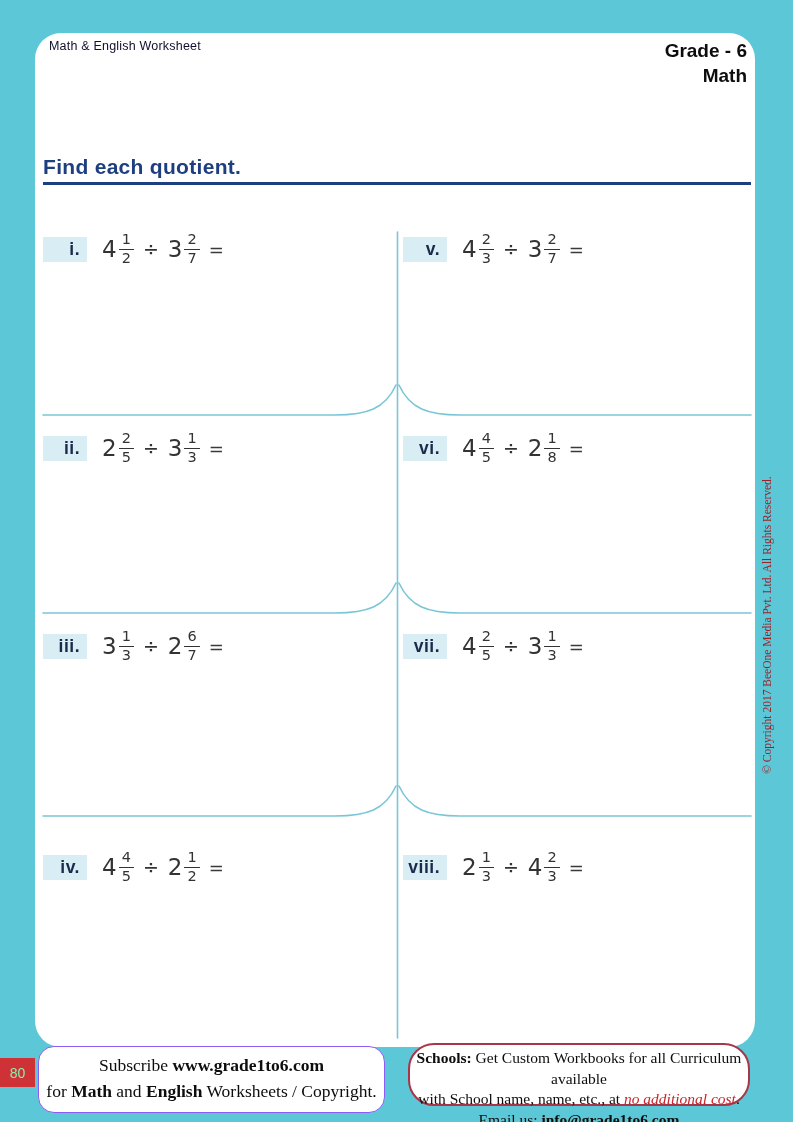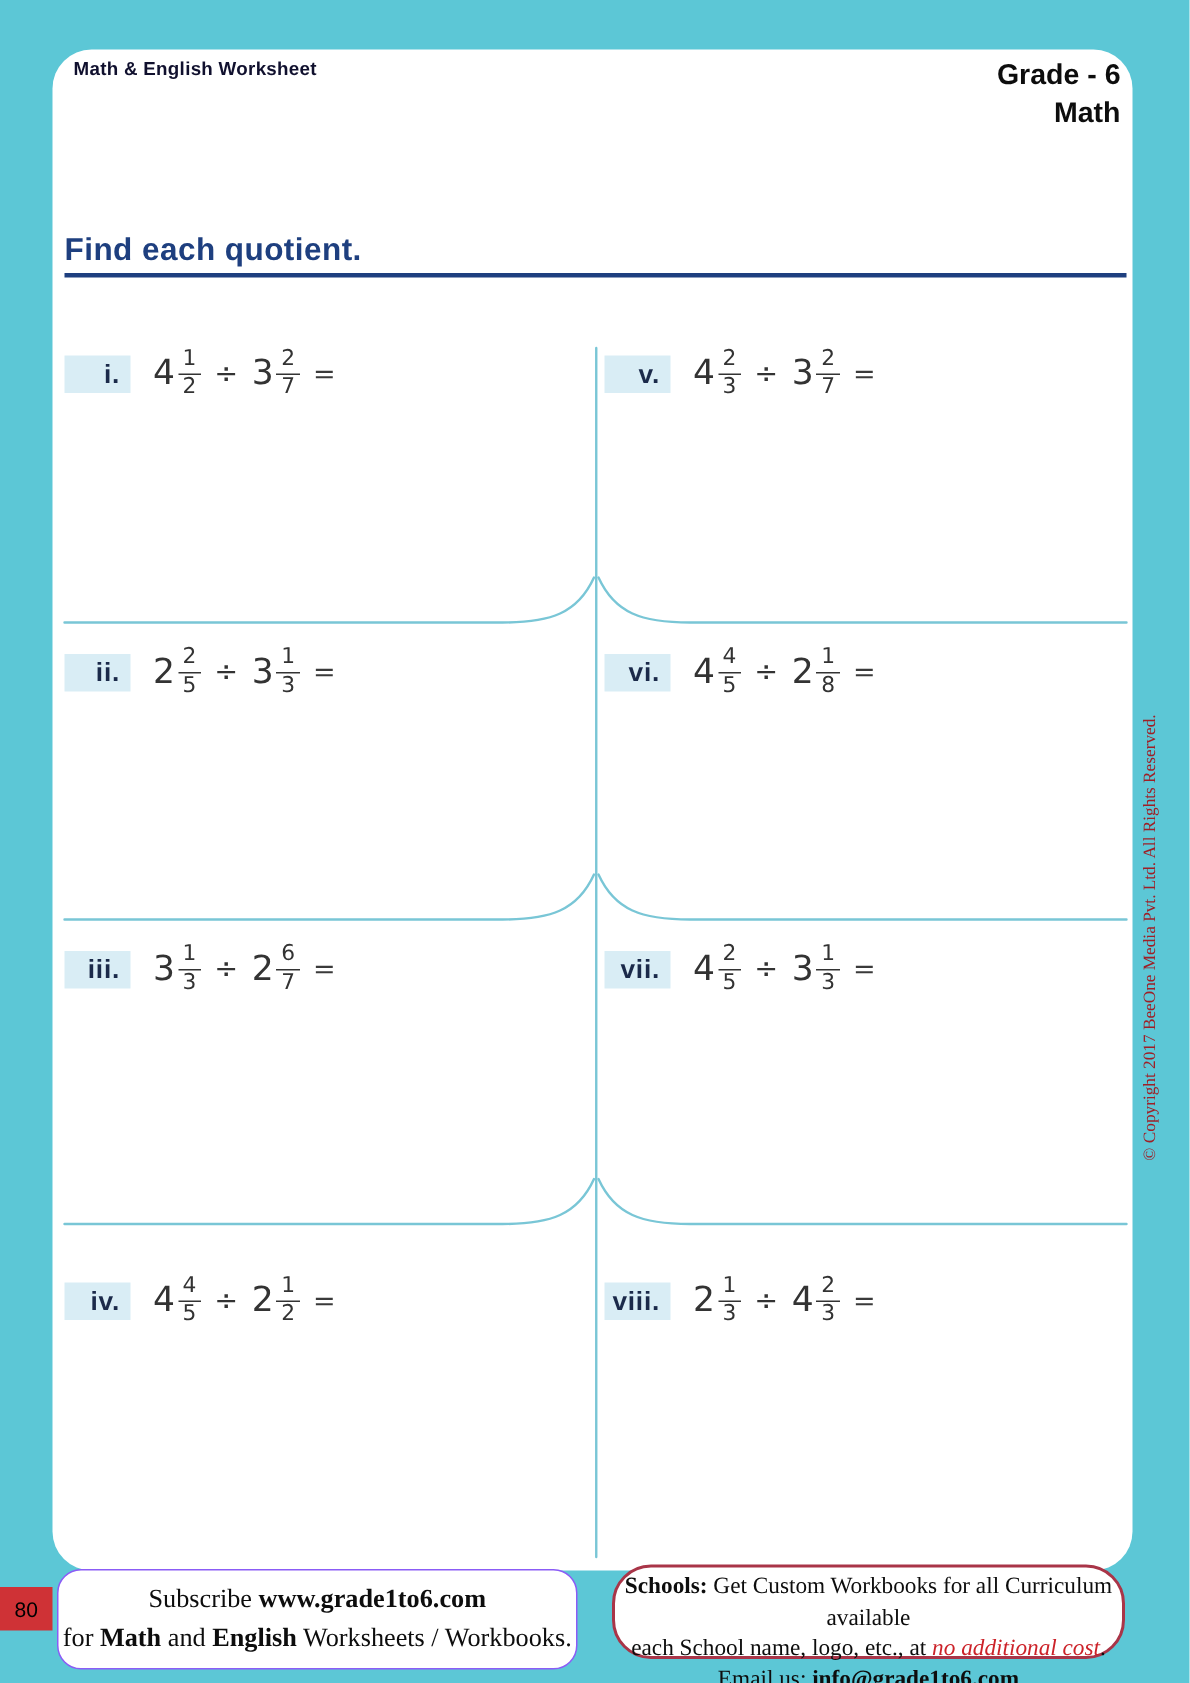--- a/index.html
+++ b/index.html
@@ -15,21 +15,21 @@
     position:absolute; left:35px; top:33px; width:720px; height:1014px;
     background:#ffffff; border-radius:26px;
   }
   
   .logo-block { position:absolute; left:14px; top:5px; }
   .logo-title {
     font-family:"Liberation Serif", serif; font-weight:bold;
     font-size:27px; color:#2b5ea7; letter-spacing:0.5px; line-height:1.05;
   }
   .logo-subtitle {
-    font-family:"Liberation Sans", sans-serif; font-weight:bold;
+    font-family:"Liberation Sans", sans-serif; font-weight:normal;
     font-size:12.5px; color:#10102e; margin-top:1px; letter-spacing:0.2px;
   }
   .grade-block {
     position:absolute; right:8px; top:5px; text-align:right;
     font-weight:bold; font-size:19px; color:#0d0d0d; line-height:1.32;
   }
   
   .page-title {
     position:absolute; left:9px; top:52px;
     font-size:39px; font-weight:800; color:#e5252b; letter-spacing:0.5px;
@@ -73,21 +73,21 @@
   
   .copyright {
     position:absolute; left:569px; top:617px; width:400px; height:16px;
     transform:rotate(-90deg);
     font-family:"Liberation Serif", serif; font-size:11.5px; color:#9f1f26;
     text-align:center; white-space:nowrap;
   }
   
   .page-number {
     position:absolute; left:0; top:1058px; width:35px; height:29px;
-    background:#cf3236; color:#000000; font-size:14px;
+    background:#cf3236; color:#86efac; font-size:14px;
     display:flex; align-items:center; justify-content:center;
   }
   .subscribe-box {
     position:absolute; left:38px; top:1046px; width:347px; height:67px;
     background:#ffffff; border:1px solid #8b5cf6; border-radius:16px;
     font-family:"Liberation Serif", serif; font-size:17.5px; color:#0d0d0d;
     text-align:center; padding-top:5px; line-height:1.5;
   }
   .schools-box {
     position:absolute; left:408px; top:1043px; width:342px; height:63px;
@@ -271,20 +271,20 @@
   </div>
 
 </div>
 
 <div class="copyright">© Copyright 2017 BeeOne Media Pvt. Ltd. All Rights Reserved.</div>
 
 <div class="page-number">80</div>
 
 <div class="subscribe-box">
   <div><span>Subscribe </span><span class="b">www.grade1to6.com</span></div>
-  <div><span>for </span><span class="b">Math</span><span> and </span><span class="b">English</span><span> Worksheets / Workbooks.</span></div>
+  <div><span>for </span><span class="b">Math</span><span> and </span><span class="b">English</span><span> Worksheets / Copyright.</span></div>
 </div>
 
 <div class="schools-box">
   <div><span class="b">Schools:</span><span> Get Custom Workbooks for all Curriculum available</span></div>
-  <div><span>each School name, logo, etc., at </span><span class="cost">no additional cost</span><span>.</span></div>
+  <div><span>with School name, name, etc., at </span><span class="cost">no additional cost</span><span>.</span></div>
   <div><span>Email us: </span><span class="b">info@grade1to6.com</span></div>
 </div>
 
 </body></html>

